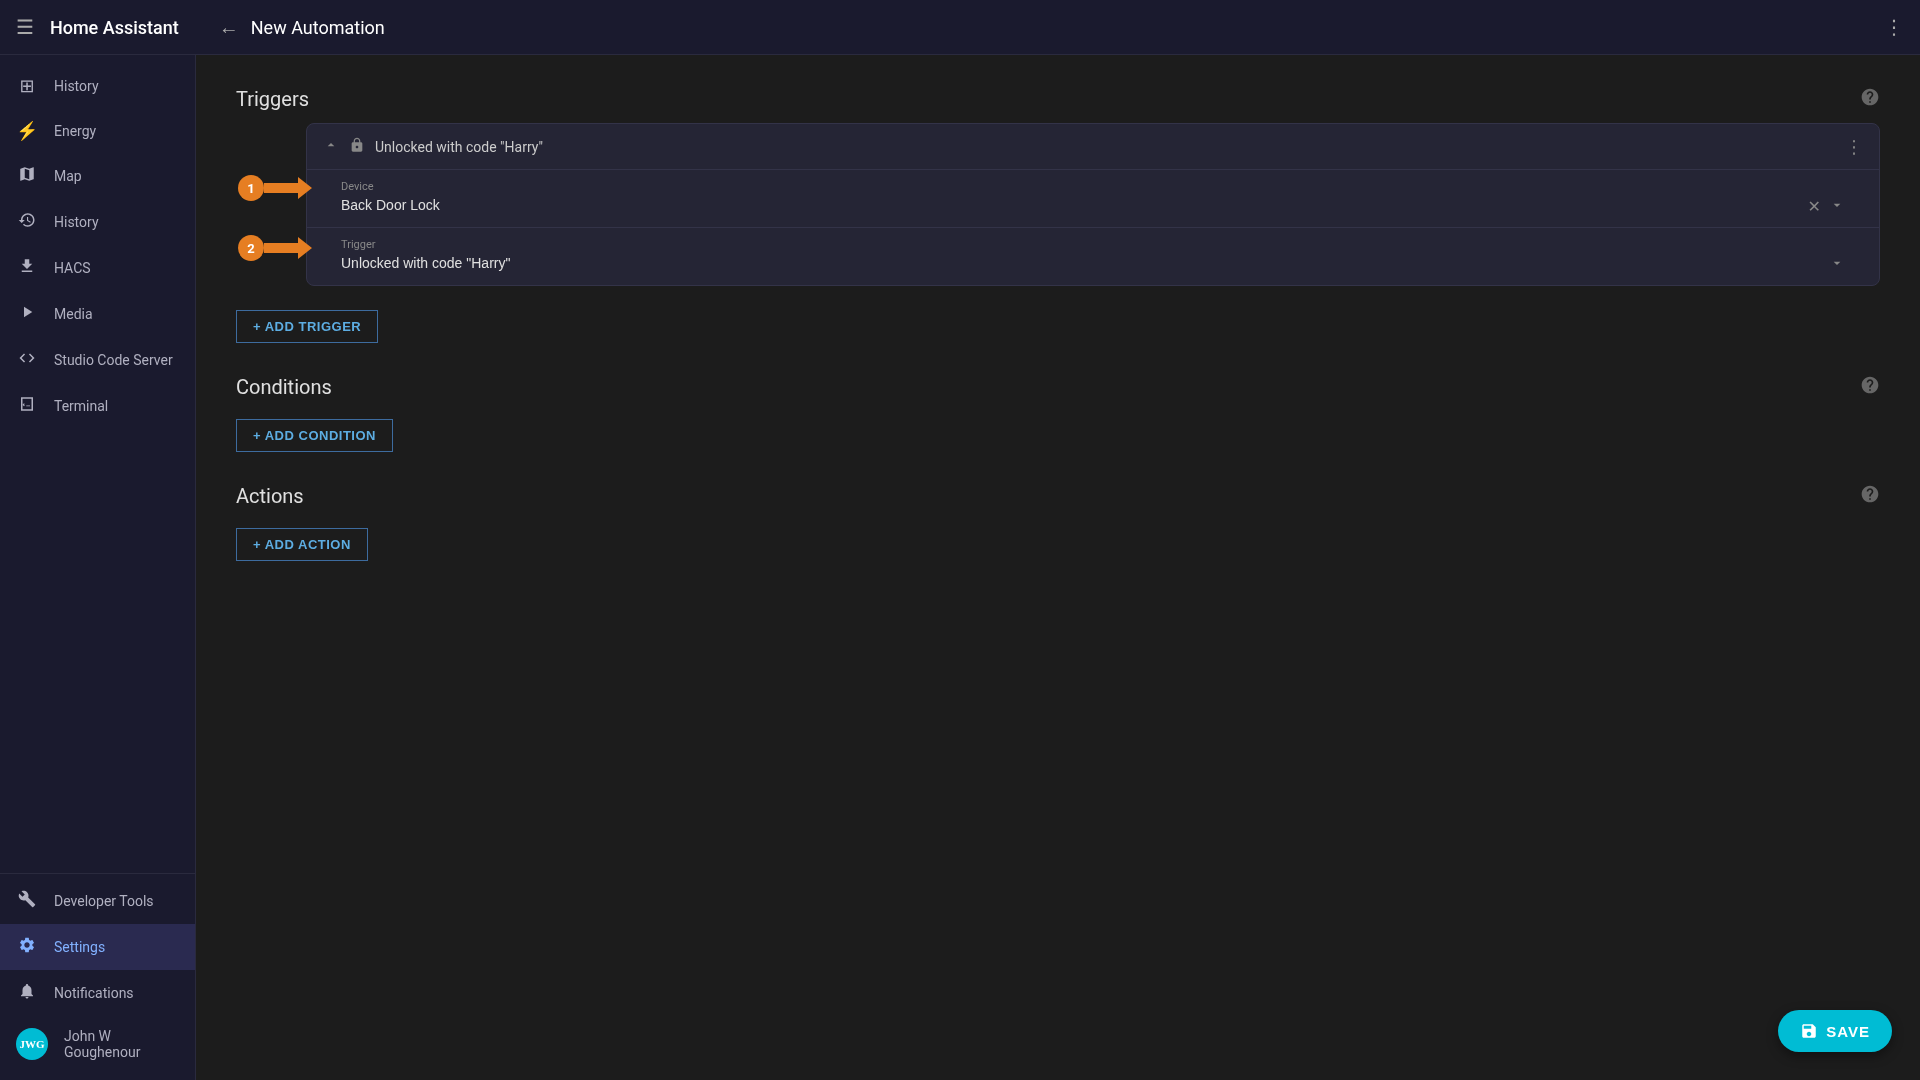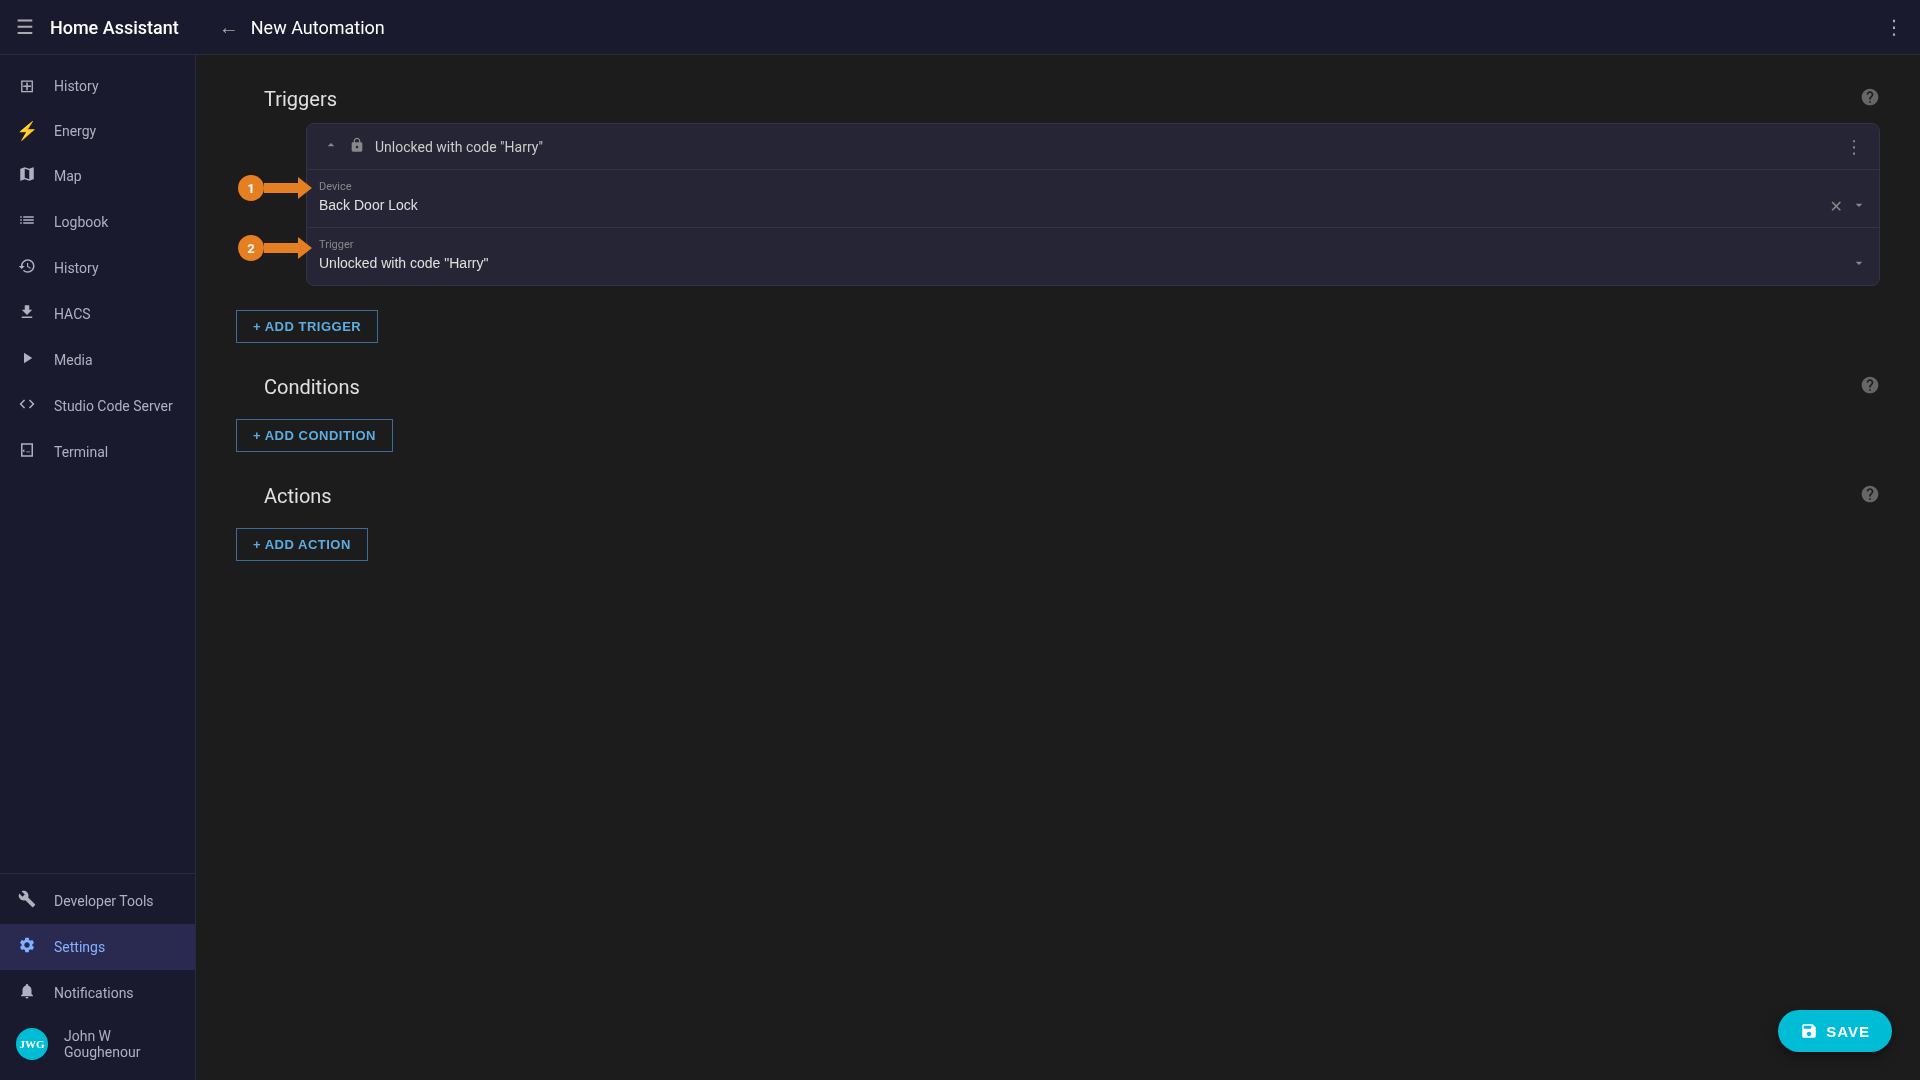--- a/index.html
+++ b/index.html
@@ -121,21 +121,20 @@
       overflow-y: auto;
       background: #1c1c1c;
       position: relative;
     }
 
     
     .section-header {
       display: flex;
       align-items: flex-start;
       margin-bottom: 12px;
-      margin-left: 28px;
     }
     .section-title {
       font-size: 20px;
       font-weight: 400;
       color: #e0e0e0;
       flex: 1;
     }
     .section-help-icon {
       color: #666;
       font-size: 18px;
@@ -173,21 +172,21 @@
       font-size: 14px;
     }
     .trigger-card-more-icon {
       color: #888;
       cursor: pointer;
       font-size: 18px;
     }
 
     
     .trigger-field {
-      padding: 10px 12px;
+      padding: 10px 34px;
       border-bottom: 1px solid #333348;
       position: relative;
     }
     .trigger-field:last-child { border-bottom: none; }
     .trigger-field-label {
       font-size: 11px;
       color: #888;
       margin-bottom: 4px;
     }
     .trigger-field-row {
@@ -296,28 +295,20 @@
       <span class="sidebar-item-icon">⚡</span>
       <span class="sidebar-item-label">Energy</span>
     </div>
     <div class="sidebar-item">
       <span class="sidebar-item-icon">
         <svg width="18" height="18" viewBox="0 0 24 24" fill="currentColor">
             <path d="M20.5 3l-.16.03L15 5.1 9 3 3.36 4.9c-.21.07-.36.25-.36.48V20.5c0 .28.22.5.5.5l.16-.03L9 18.9l6 2.1 5.64-1.9c.21-.07.36-.25.36-.48V3.5c0-.28-.22-.5-.5-.5zM15 19l-6-2.11V5l6 2.11V19z"></path>
           </svg>
       </span>
       <span class="sidebar-item-label">Map</span>
-    </div>
-    <div class="sidebar-item">
-      <span class="sidebar-item-icon">
-        <svg width="18" height="18" viewBox="0 0 24 24" fill="currentColor">
-            <path d="M3 13h2v-2H3v2zm0 4h2v-2H3v2zm0-8h2V7H3v2zm4 4h14v-2H7v2zm0 4h14v-2H7v2zM7 7v2h14V7H7z"></path>
-          </svg>
-      </span>
-      <span class="sidebar-item-label">Logbook</span>
     </div>
     <div class="sidebar-item">
       <span class="sidebar-item-icon">
         <svg width="18" height="18" viewBox="0 0 24 24" fill="currentColor">
             <path d="M13 3c-4.97 0-9 4.03-9 9H1l3.89 3.89.07.14L9 12H6c0-3.87 3.13-7 7-7s7 3.13 7 7-3.13 7-7 7c-1.93 0-3.68-.79-4.94-2.06l-1.42 1.42C8.27 19.99 10.51 21 13 21c4.97 0 9-4.03 9-9s-4.03-9-9-9zm-1 5v5l4.28 2.54.72-1.21-3.5-2.08V8H12z"></path>
           </svg>
       </span>
       <span class="sidebar-item-label">History</span>
     </div>
     <div class="sidebar-item">

